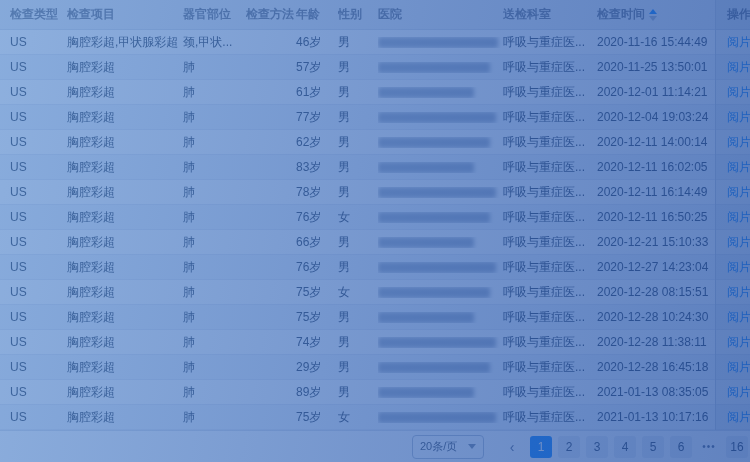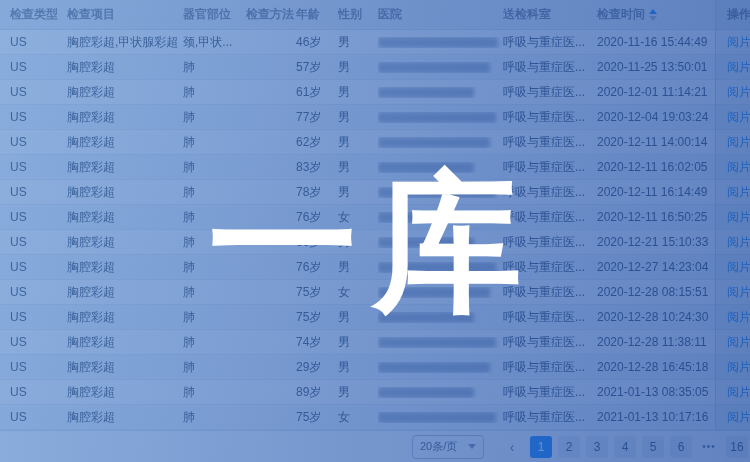--- a/index.html
+++ b/index.html
@@ -353,15 +353,14 @@
         <div class="page">3</div>
         <div class="page">4</div>
         <div class="page">5</div>
         <div class="page">6</div>
         <div class="pellipsis">•••</div>
         <div class="page" style="margin-right: 0px;">16</div>
       </div>
   </div>
 
   <div class="tint"></div>
-  <div class="watermark">一库</div>
 
 </div>
 
 </body></html>

